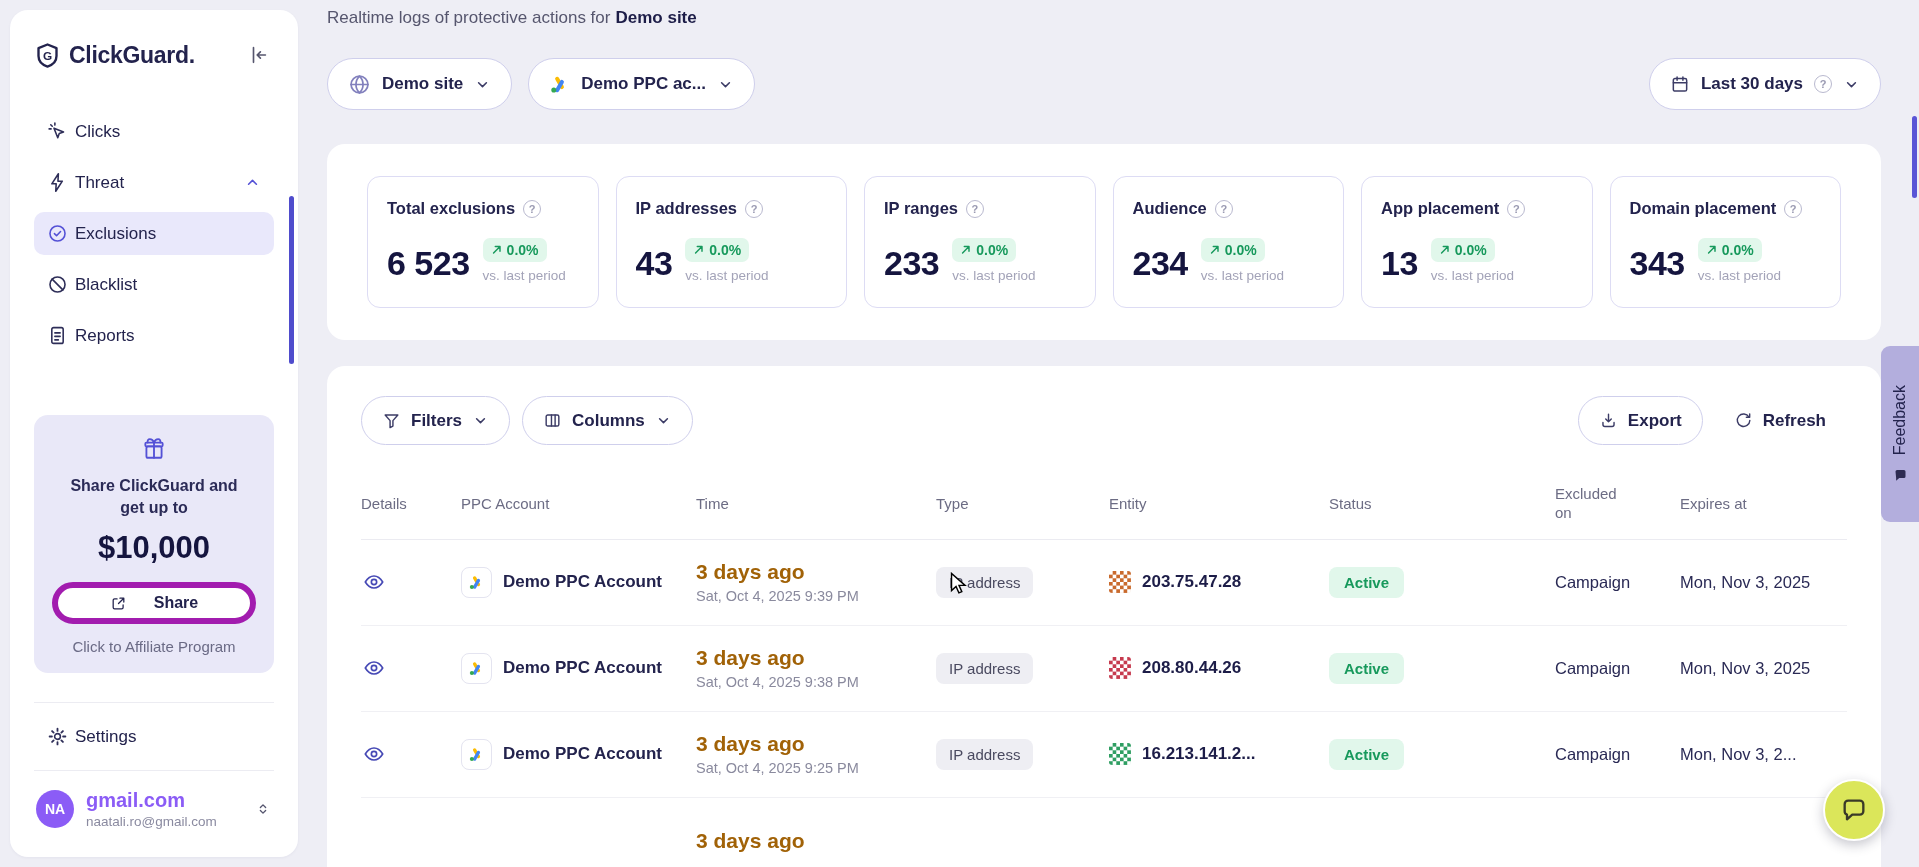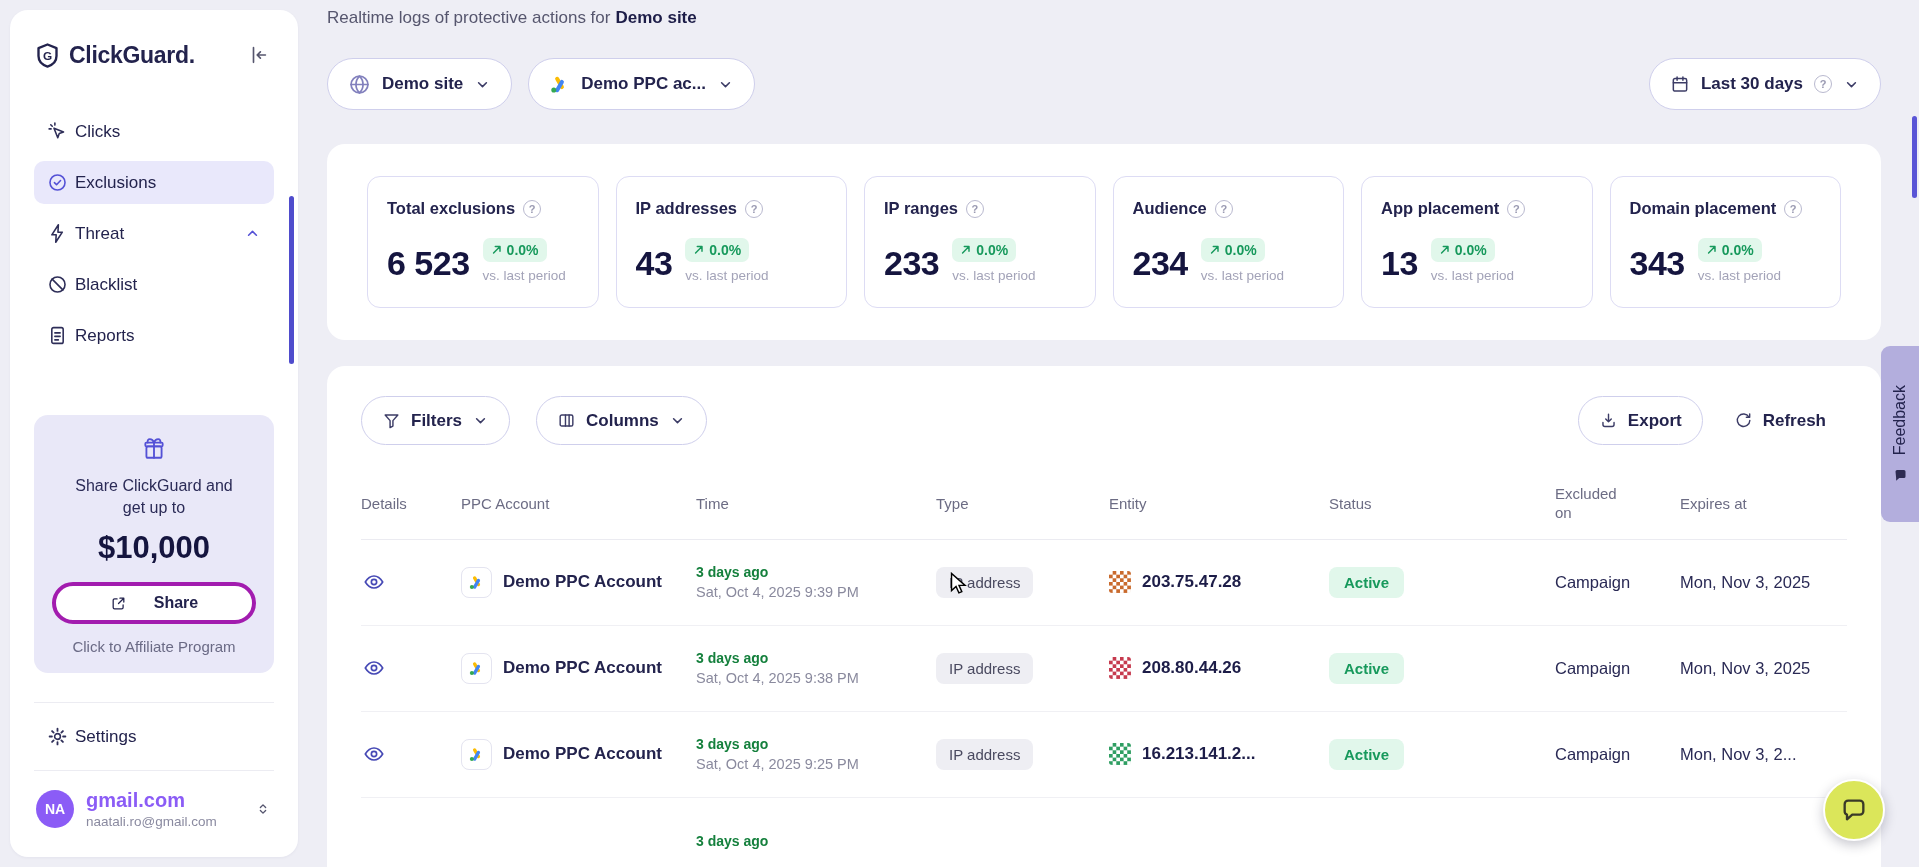--- a/index.html
+++ b/index.html
@@ -31,25 +31,25 @@
   .nav-item.active { background:#e9e8fb; }
   .nav-item.active .nicon { color:#5451d6; }
   .nav-item .chev { margin-left:auto; color:#5451d6; display:flex; }
   .nav-scroll-thumb { position:absolute; right:-20px; top:86px; width:5px; height:168px; background:#4f4ccc; border-radius:3px; }
 
   .promo {
     margin-top:58px; background:#e9e8f8; border-radius:14px; padding:20px 18px 18px;
     text-align:center;
   }
   .promo .gift { color:#5451d6; margin-bottom:10px; }
-  .promo-line { font-size:16px; font-weight:400; color:#2b2b57; line-height:1.35; padding:0 10px; }
+  .promo-line { font-size:16px; font-weight:700; color:#2b2b57; line-height:1.35; padding:0 10px; }
   .promo-amount { font-size:31px; font-weight:700; color:#15153f; margin-top:12px; }
   .share-btn {
     margin-top:16px; width:100%; height:42px; border-radius:999px; background:#fff;
-    border:4px solid #a21caf; font-family:inherit; font-size:16px; font-weight:600; color:#23234d;
+    border:6px solid #a21caf; font-family:inherit; font-size:16px; font-weight:600; color:#23234d;
     display:flex; align-items:center; justify-content:center; gap:27px; cursor:pointer;
   }
   .affiliate { margin-top:14px; font-size:15px; color:#6a6a85; cursor:pointer; }
 
   .settings-block { margin-top:auto; }
   .divider { border-top:1px solid #ececf2; margin:12px 0; }
   .user-row { display:flex; align-items:center; gap:12px; padding:6px 2px; cursor:pointer; }
   .avatar { width:38px; height:38px; border-radius:50%; background:#8b5cf6; color:#fff;
     display:flex; align-items:center; justify-content:center; font-size:14px; font-weight:700; flex:none; }
   .user-name { font-size:20px; font-weight:700; color:#8b5cf6; }
@@ -85,21 +85,21 @@
   .stat-label { font-size:16.5px; font-weight:600; color:#23234d; white-space:nowrap; }
   .stat-value-row { display:flex; align-items:flex-end; gap:13px; margin-top:20px; }
   .stat-value { font-size:34px; font-weight:700; color:#15153f; letter-spacing:-.5px; }
   .trend-badge {
     display:inline-flex; align-items:center; gap:4px; background:#e1f7eb; color:#17995c;
     font-size:14px; font-weight:700; padding:4px 8px; border-radius:7px;
   }
   .trend-sub { display:block; font-size:13.5px; color:#a3a3b8; margin-top:6px; }
 
   .table-card { margin-top:26px; background:#fff; border-radius:18px 18px 0 0; padding:30px 34px; min-height:460px; }
-  .toolbar { display:flex; align-items:flex-end; gap:26px; }
+  .toolbar { display:flex; align-items:flex-end; gap:12px; }
   .tbtn {
     height:49px; border:1px solid #cfcfec; border-radius:999px; background:#fff;
     display:flex; align-items:center; gap:10px; padding:0 20px;
     font-family:inherit; font-size:17px; font-weight:600; color:#23234d; cursor:pointer;
   }
   .tbtn .chev { color:#3c3c66; display:flex; }
   .tbtn.ghost { border-color:transparent; font-weight:700; }
   .toolbar-right { margin-left:auto; display:flex; align-items:center; gap:10px; }
 
   .grid-head, .grid-row {
@@ -109,21 +109,21 @@
   }
   .grid-head { margin-top:40px; padding-bottom:16px; border-bottom:1px solid #ebebf1;
     font-size:15px; color:#6c6c84; }
   .grid-head .hcell span { display:inline-block; }
   .hcell.wrap span { max-width:78px; line-height:1.25; }
   .grid-row { height:86px; border-bottom:1px solid #f0f0f4; }
   .eye-btn { background:none; border:none; color:#4649b5; cursor:pointer; padding:2px; display:flex; }
   .acct-cell { display:flex; align-items:center; gap:11px; font-size:17px; font-weight:600; color:#23234d; }
   .gads-box { width:31px; height:31px; border:1px solid #e4e4f0; border-radius:8px;
     display:flex; align-items:center; justify-content:center; flex:none; background:#fff; }
-  .time-rel { font-size:14px; font-weight:600; color:#15803d; }
+  .time-rel { font-size:21px; font-weight:600; color:#a16207; }
   .time-abs { font-size:14.5px; color:#8a8a9e; margin-top:4px; }
   .type-badge { display:inline-block; background:#eeeef3; color:#4a4a60; font-size:15px; font-weight:500;
     padding:7px 13px; border-radius:8px; }
   .entity-cell { display:flex; align-items:center; gap:11px; font-size:17px; font-weight:700; color:#1d1d48; }
   .identicon { width:22px; height:22px; border-radius:3px; flex:none;
     background:repeating-conic-gradient(var(--c,#ccc) 0 25%, #fff 0 50%) 0 0 / 7.3px 7.3px; }
   .status-badge { display:inline-block; background:#e1f7eb; color:#17995c; font-size:15px; font-weight:600;
     padding:7px 15px; border-radius:8px; }
   .plain-cell { font-size:16.5px; color:#2a2a55; }
 
@@ -174,41 +174,41 @@
 
   <nav class="nav">
     <div class="nav-item">
       <span class="nicon">
         <svg width="21" height="21" viewBox="0 0 24 24">
             <path class="ic" d="M8 8.2l4.3 11 1.7-4.9 4.9-1.7zM9 2.4v2.3M2.4 9h2.3M4.3 4.3l1.7 1.7"></path>
           </svg>
       </span>
       <span>Clicks</span>
     </div>
+    <div class="nav-item">
+      <span class="nicon">
+        <svg width="21" height="21" viewBox="0 0 24 24">
+            <path class="ic" d="M13 2 5.5 13.5h5L10 22l7.5-11.5h-5z"></path>
+          </svg>
+      </span>
+      <span>Threat</span>
+      <span class="chev">
+        <svg width="17" height="17" viewBox="0 0 24 24">
+            <path class="ic" style="stroke-width:2.2" d="M6.5 14.5 12 9l5.5 5.5"></path>
+          </svg>
+      </span>
+    </div>
     <div class="nav-item active">
       <span class="nicon">
         <svg width="21" height="21" viewBox="0 0 24 24">
             <circle class="ic" cx="12" cy="12" r="8.6"></circle>
             <path class="ic" d="M8.5 12.2l2.4 2.4 4.6-4.9"></path>
           </svg>
       </span>
       <span>Exclusions</span>
-    </div>
-    <div class="nav-item">
-      <span class="nicon">
-        <svg width="21" height="21" viewBox="0 0 24 24">
-            <path class="ic" d="M13 2 5.5 13.5h5L10 22l7.5-11.5h-5z"></path>
-          </svg>
-      </span>
-      <span>Threat</span>
-      <span class="chev">
-        <svg width="17" height="17" viewBox="0 0 24 24">
-            <path class="ic" style="stroke-width:2.2" d="M6.5 14.5 12 9l5.5 5.5"></path>
-          </svg>
-      </span>
     </div>
     <div class="nav-item">
       <span class="nicon">
         <svg width="21" height="21" viewBox="0 0 24 24">
             <circle class="ic" cx="12" cy="12" r="8.6"></circle>
             <path class="ic" d="M5.9 5.9 18.1 18.1"></path>
           </svg>
       </span>
       <span>Blacklist</span>
     </div>

